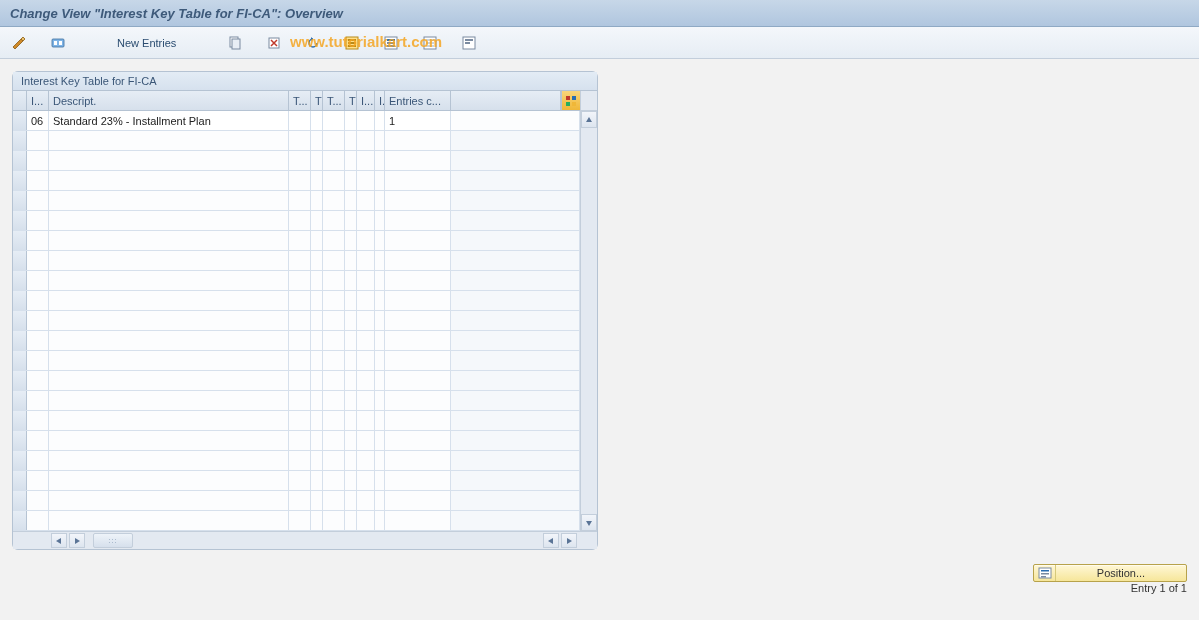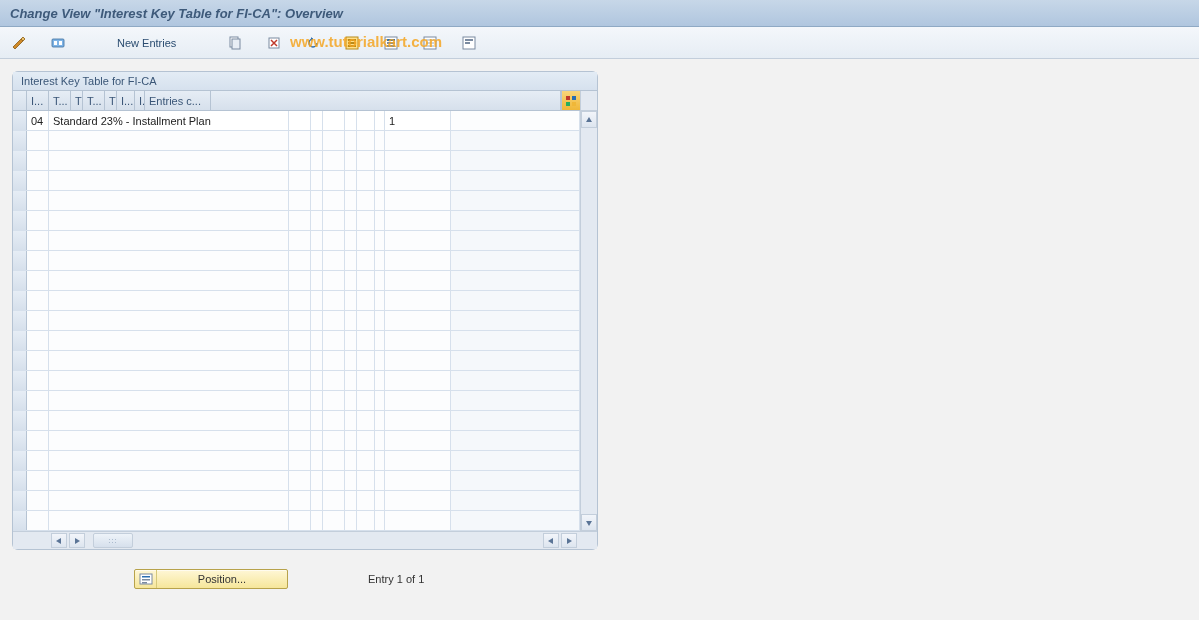--- a/index.html
+++ b/index.html
@@ -229,22 +229,23 @@
   .hs-corner { width:17px; }
 
   
   .bottom-strip {
     position: absolute;
     left: 24px;
     right: 12px;
     top: 505px;
     height: 30px;
     display: flex;
-    align-items: center;
+    align-items: flex-end;
     padding-left: 110px;
+    flex-direction: column;
   }
   .position-btn {
     display: inline-flex;
     align-items: center;
     border: 1px solid #b7a24b;
     background: linear-gradient(to bottom, #fff7d6, #f6e69a);
     height: 20px;
     border-radius: 2px;
     cursor: pointer;
     box-shadow: inset 0 1px 0 rgba(255,255,255,.6);
@@ -350,20 +351,21 @@
 
   <div class="table-container">
     <div class="table-title-bar">Interest Key Table for FI-CA</div>
 
     <div class="table-scroll-wrapper">
       <div class="table-body-area">
 
         <div class="col-header-row">
           <div class="row-marker-header"></div>
           <div class="col-header col-key">I...</div>
+          <div class="col-header col-desc">Descript.</div>
           <div class="col-header col-t1">T...</div>
           <div class="col-header col-t2">T</div>
           <div class="col-header col-t3">T...</div>
           <div class="col-header col-t4">T</div>
           <div class="col-header col-i1">I...</div>
           <div class="col-header col-i2">I.</div>
           <div class="col-header col-intc">Entries c...</div>
           <div class="col-header col-filler"></div>
           <div class="config-icon-cell">
             <svg viewBox="0 0 12 12">
@@ -371,21 +373,21 @@
                 <rect x="7" y="1" width="4" height="4" fill="#2a6db0"></rect>
                 <rect x="1" y="7" width="4" height="4" fill="#27ae60"></rect>
                 <rect x="7" y="7" width="4" height="4" fill="#f0b738"></rect>
               </svg>
           </div>
         </div>
 
         <div class="data-rows" id="data-rows">
             <div class="data-row">
               <div class="row-marker"></div>
-              <div class="cell col-key input-like">04</div>
+              <div class="cell col-key input-like">06</div>
               <div class="cell col-desc input-like">Standard 23% - Installment Plan</div>
               <div class="cell col-t1 input-like"></div>
               <div class="cell col-t2 input-like"></div>
               <div class="cell col-t3 input-like"></div>
               <div class="cell col-t4 input-like"></div>
               <div class="cell col-i1 input-like"></div>
               <div class="cell col-i2 input-like"></div>
               <div class="cell col-intc input-like">1</div>
               <div class="cell col-filler" style="background: rgb(252, 253, 254);"></div>
             </div>

